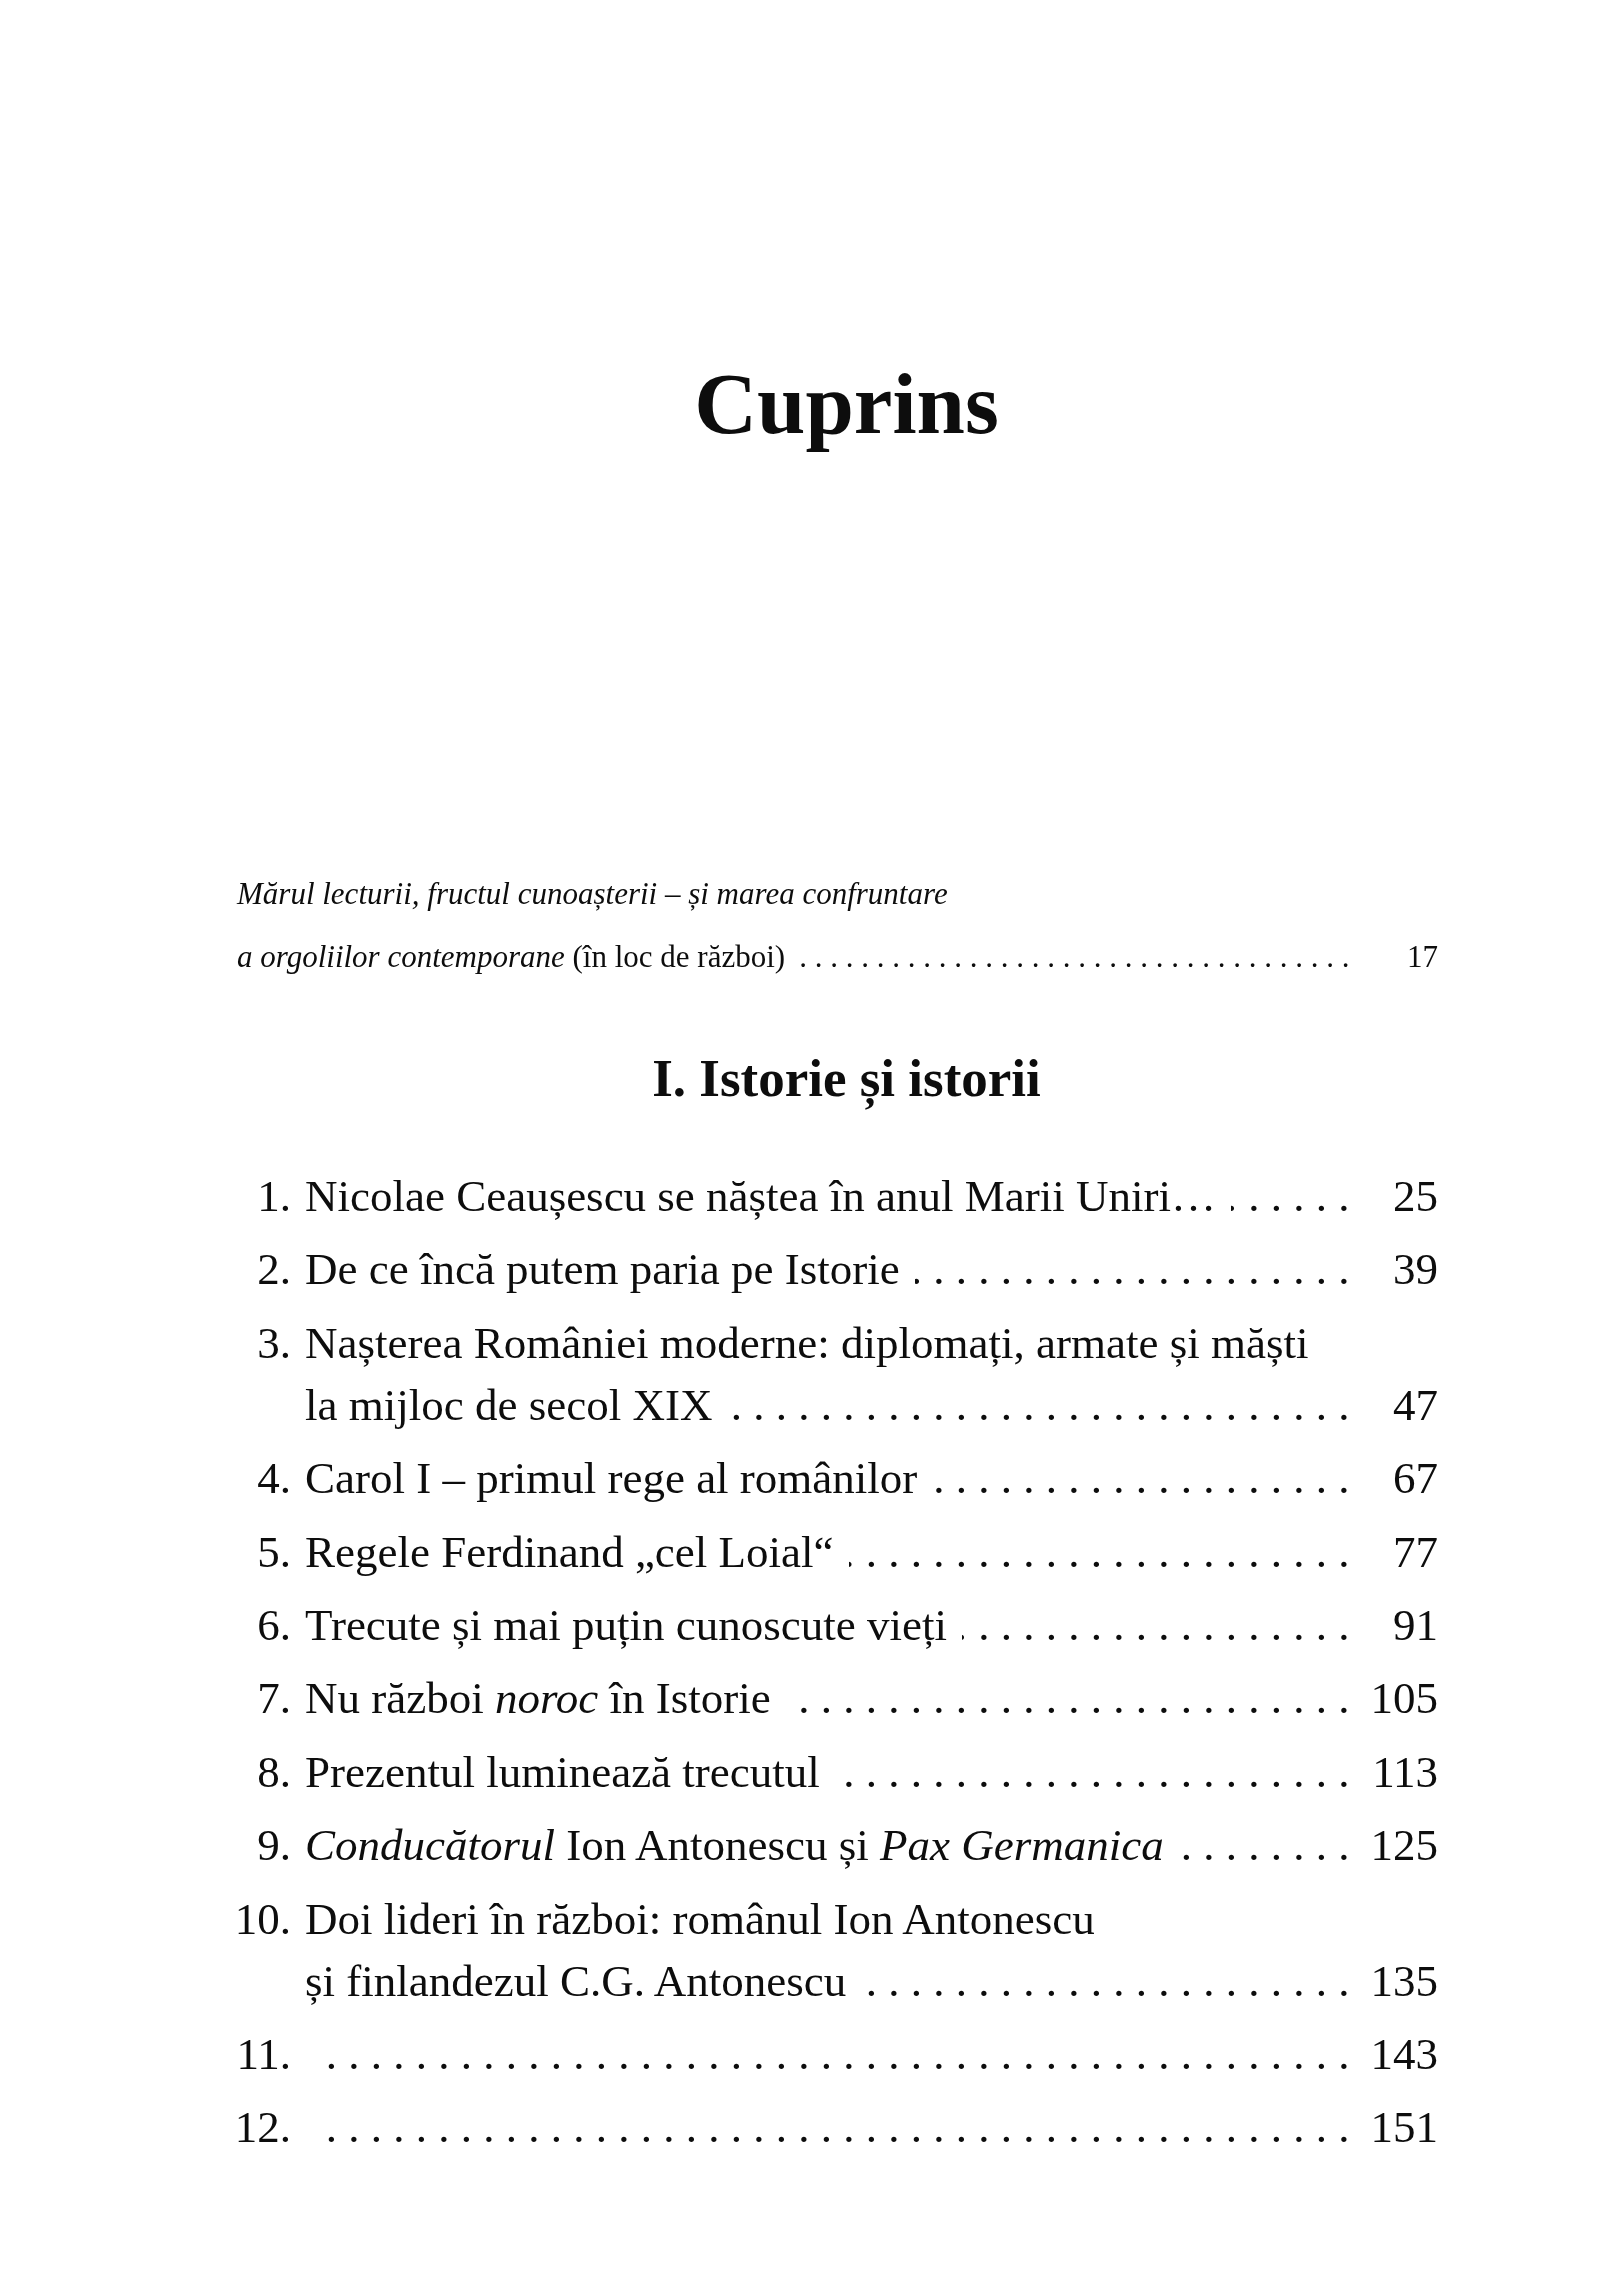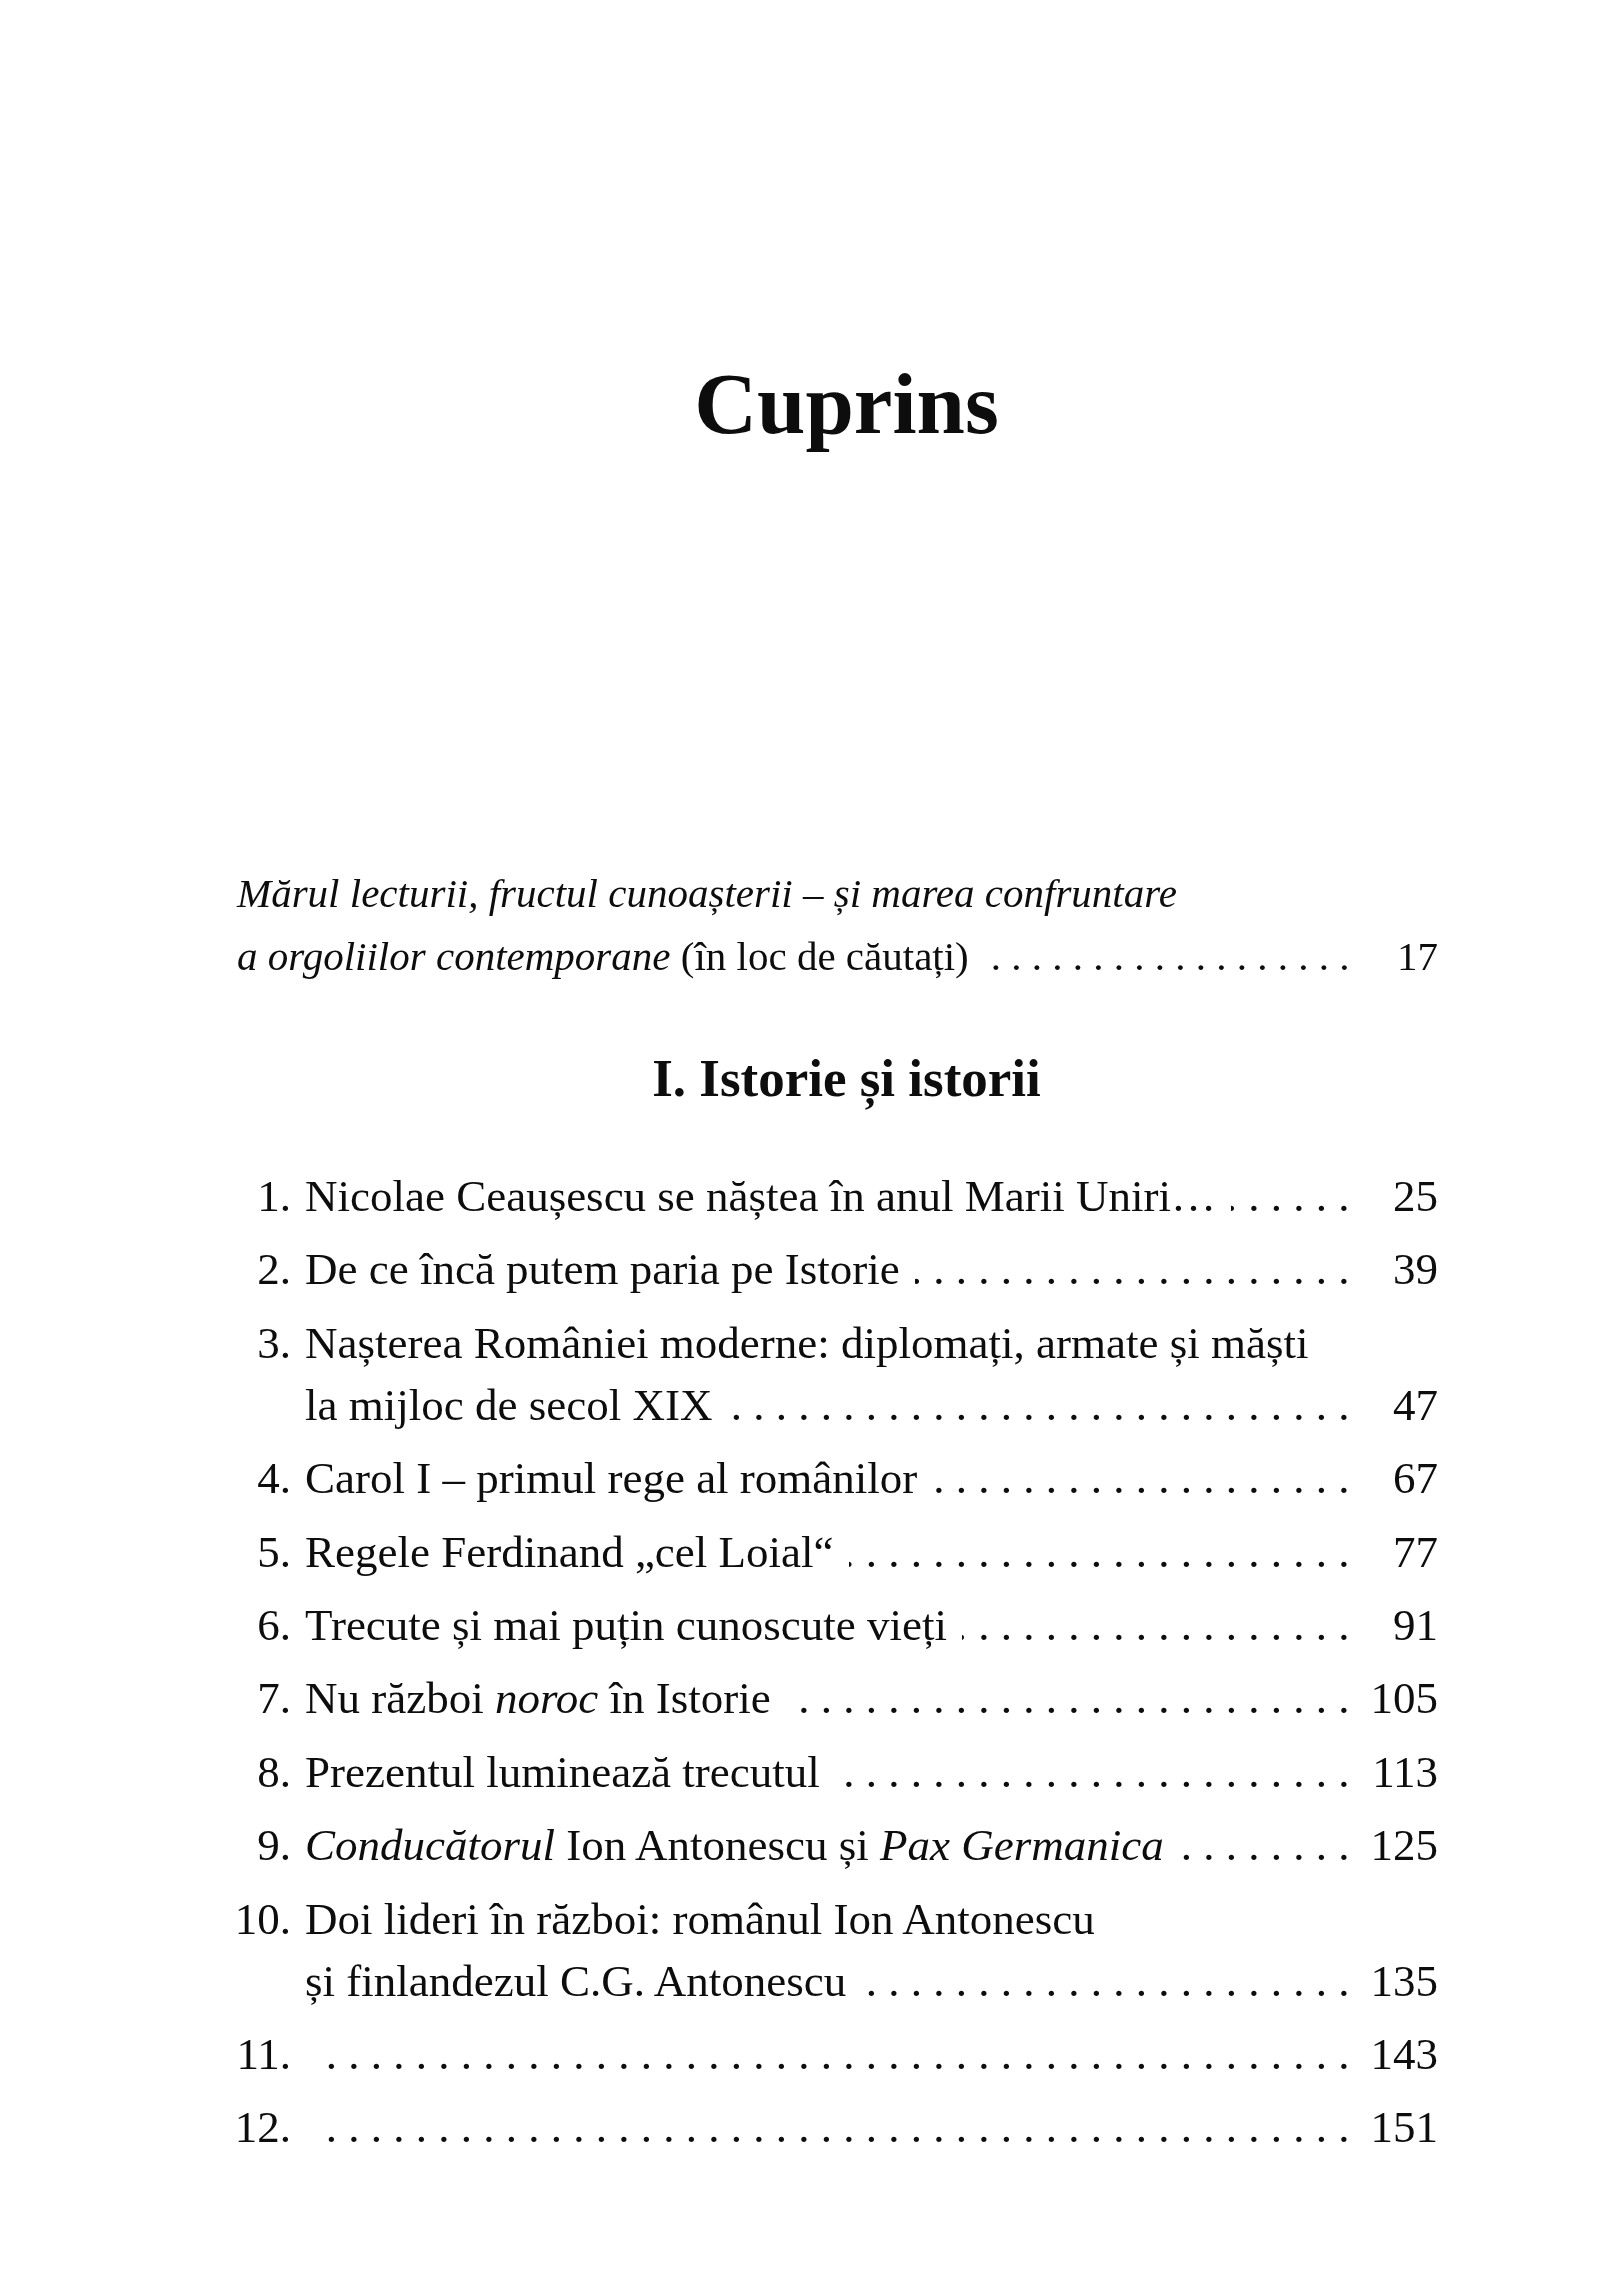--- a/index.html
+++ b/index.html
@@ -35,21 +35,21 @@
     transform: translateX(36px);
     font-size: 53px;
     font-weight: 700;
     line-height: 1.1;
   }
   .preface {
     position: absolute;
     top: 831px;
     left: 237px;
     right: 183px;
-    font-size: 41px;
+    font-size: 31px;
   }
   .preface .row { line-height: 63px; }
   .toc {
     position: absolute;
     top: 1134px;
     left: 156px;
     right: 183px;
     font-size: 45px;
   }
   .row {
@@ -87,21 +87,21 @@
 </head>
 <body>
 
 <div class="page">
   <h1 class="title">Cuprins</h1>
   <div class="preface" id="preface">
       <div class="row">
         <span class="txt"><i class="seg it">Mărul lecturii, fructul cunoașterii – și marea confruntare</i></span>
       </div>
       <div class="row">
-        <span class="txt"><i class="seg it">a orgoliilor contemporane</i><span class="seg"> (în loc de căutați)</span></span>
+        <span class="txt"><i class="seg it">a orgoliilor contemporane</i><span class="seg"> (în loc de război)</span></span>
         <span class="leader"></span>
         <span class="pg">17</span>
       </div>
     </div>
   <h2 class="heading">I. Istorie și istorii</h2>
   <div class="toc" id="toc">
       <div class="entry">
         <div class="row">
           <span class="num">1.</span>
           <span class="txt"><span class="seg">Nicolae Ceaușescu se năștea în anul Marii Uniri…</span></span>

